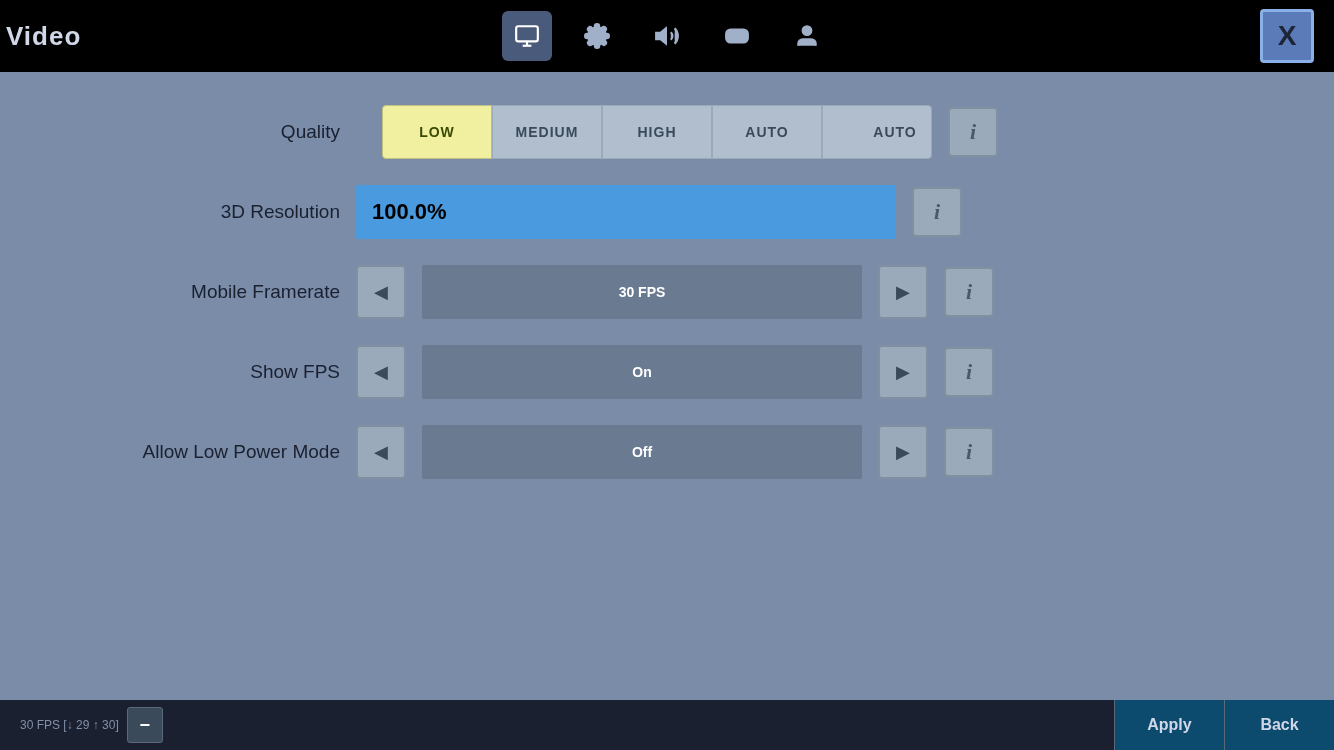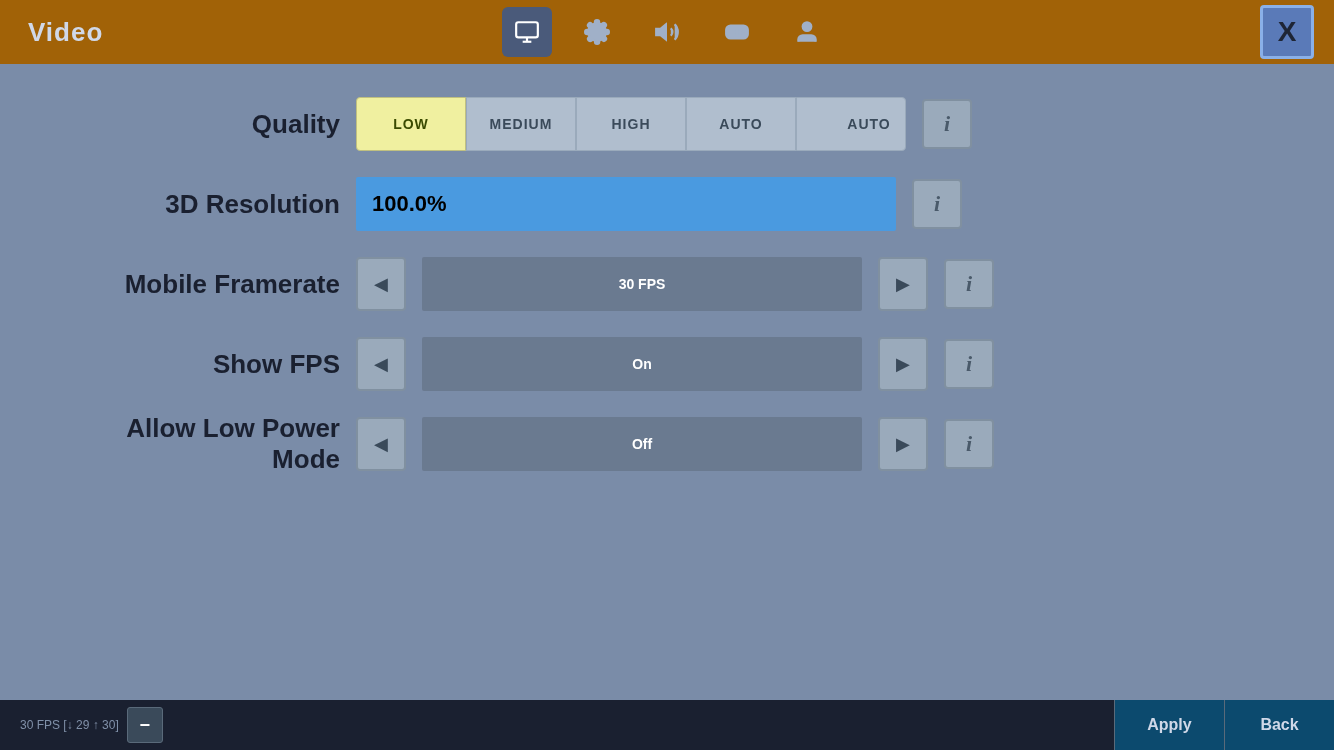--- a/index.html
+++ b/index.html
@@ -9,25 +9,25 @@
       height: 750px;
       background: #7a8ca8;
       font-family: 'Arial', sans-serif;
       overflow: hidden;
       position: relative;
     }
 
     
     #header {
       width: 100%;
-      height: 64px;
-      background: #a16207;
-      display: flex;
-      align-items: center;
-      padding: 0 28px;
+      height: 72px;
+      background: #000000;
+      display: flex;
+      align-items: center;
+      padding: 0 6px;
       position: relative;
     }
 
     #header-title {
       color: #d0d8e8;
       font-size: 26px;
       font-weight: bold;
       letter-spacing: 1px;
     }
 
@@ -90,22 +90,22 @@
     .setting-row {
       display: flex;
       align-items: center;
       gap: 16px;
       height: 60px;
     }
 
     .setting-label {
       width: 280px;
       text-align: right;
-      font-size: 26px;
-      font-weight: bold;
+      font-size: 19px;
+      font-weight: normal;
       color: #1a2030;
       flex-shrink: 0;
     }
 
     
     #quality-options {
       display: flex;
       gap: 0;
     }
 
@@ -125,20 +125,21 @@
     }
 
     .quality-btn.active {
       background: #f0f0a0;
       color: #3a4a00;
       border-color: #c0c080;
     }
 
     .quality-btn:first-child {
       border-radius: 4px 0 0 4px;
+      margin-left: 26px;
     }
 
     .quality-btn:last-child {
       border-radius: 0 4px 4px 0;
       padding-left: 36px;
     }
 
     
     .info-btn {
       width: 50px;

